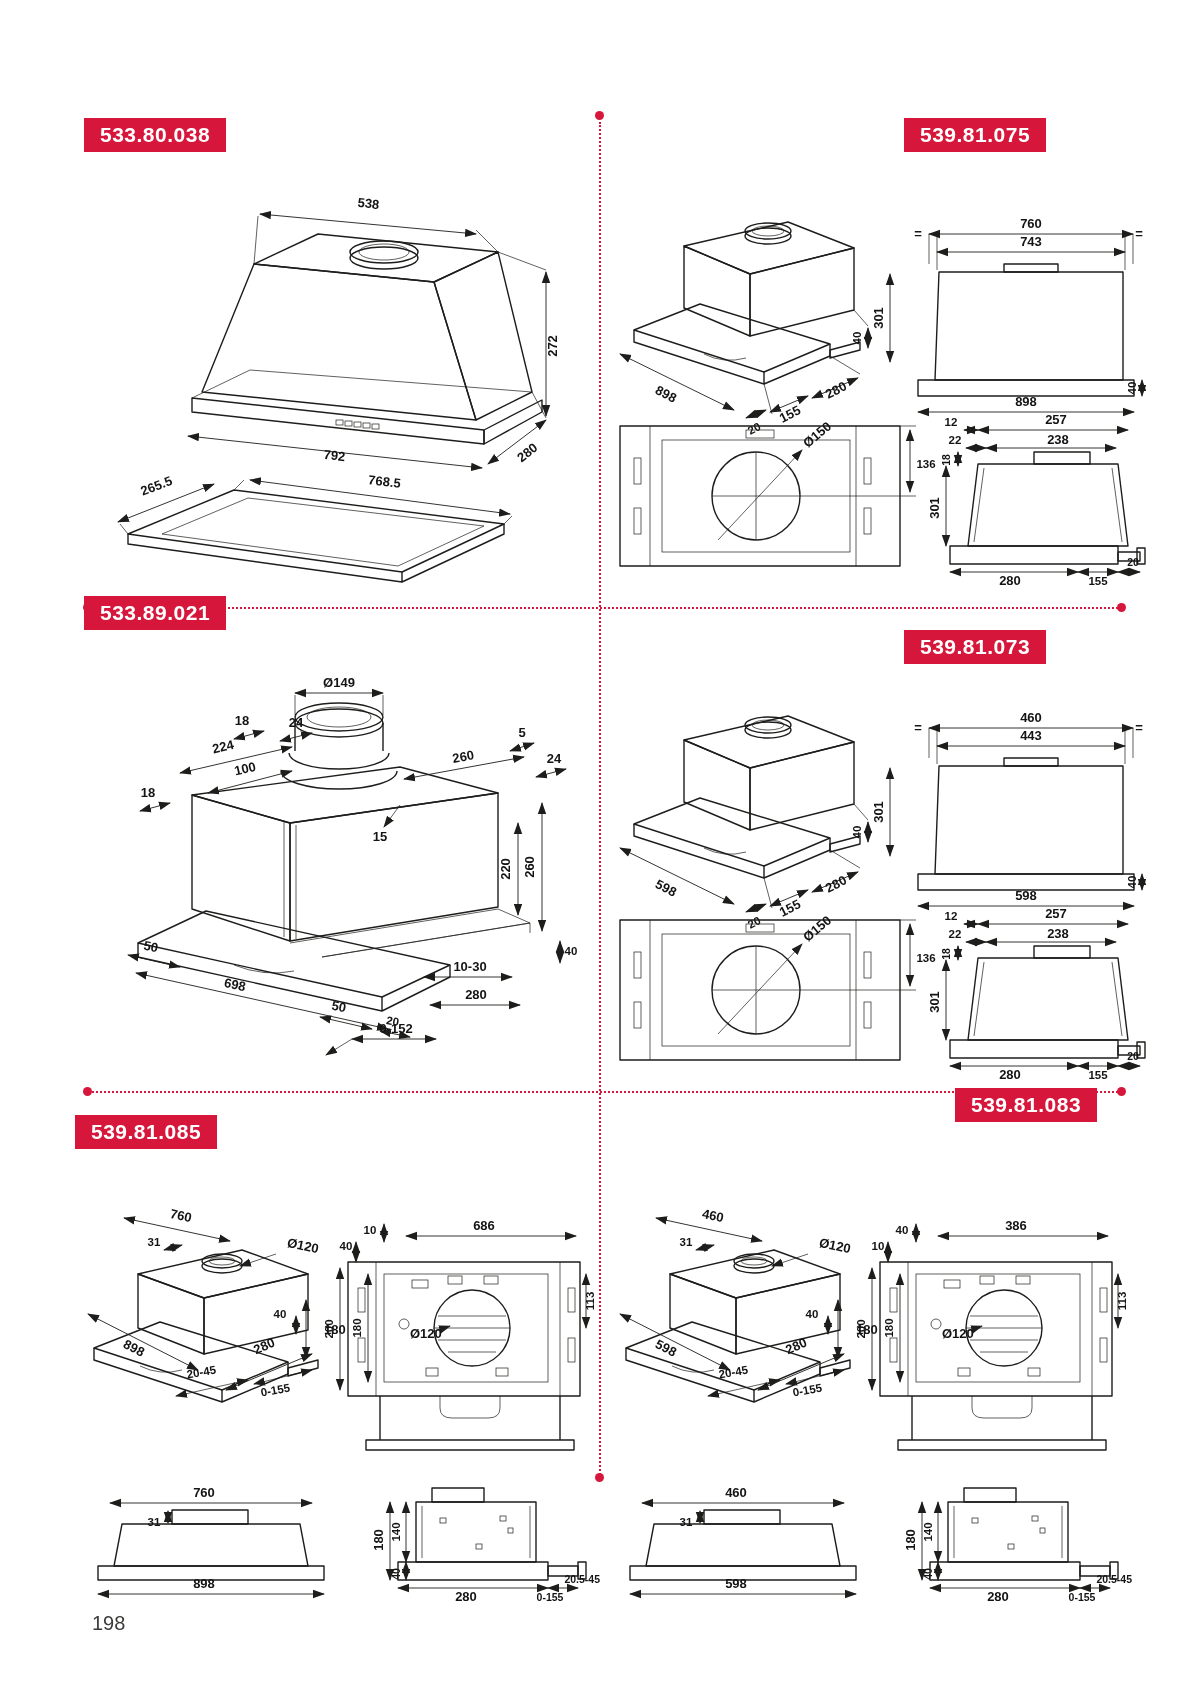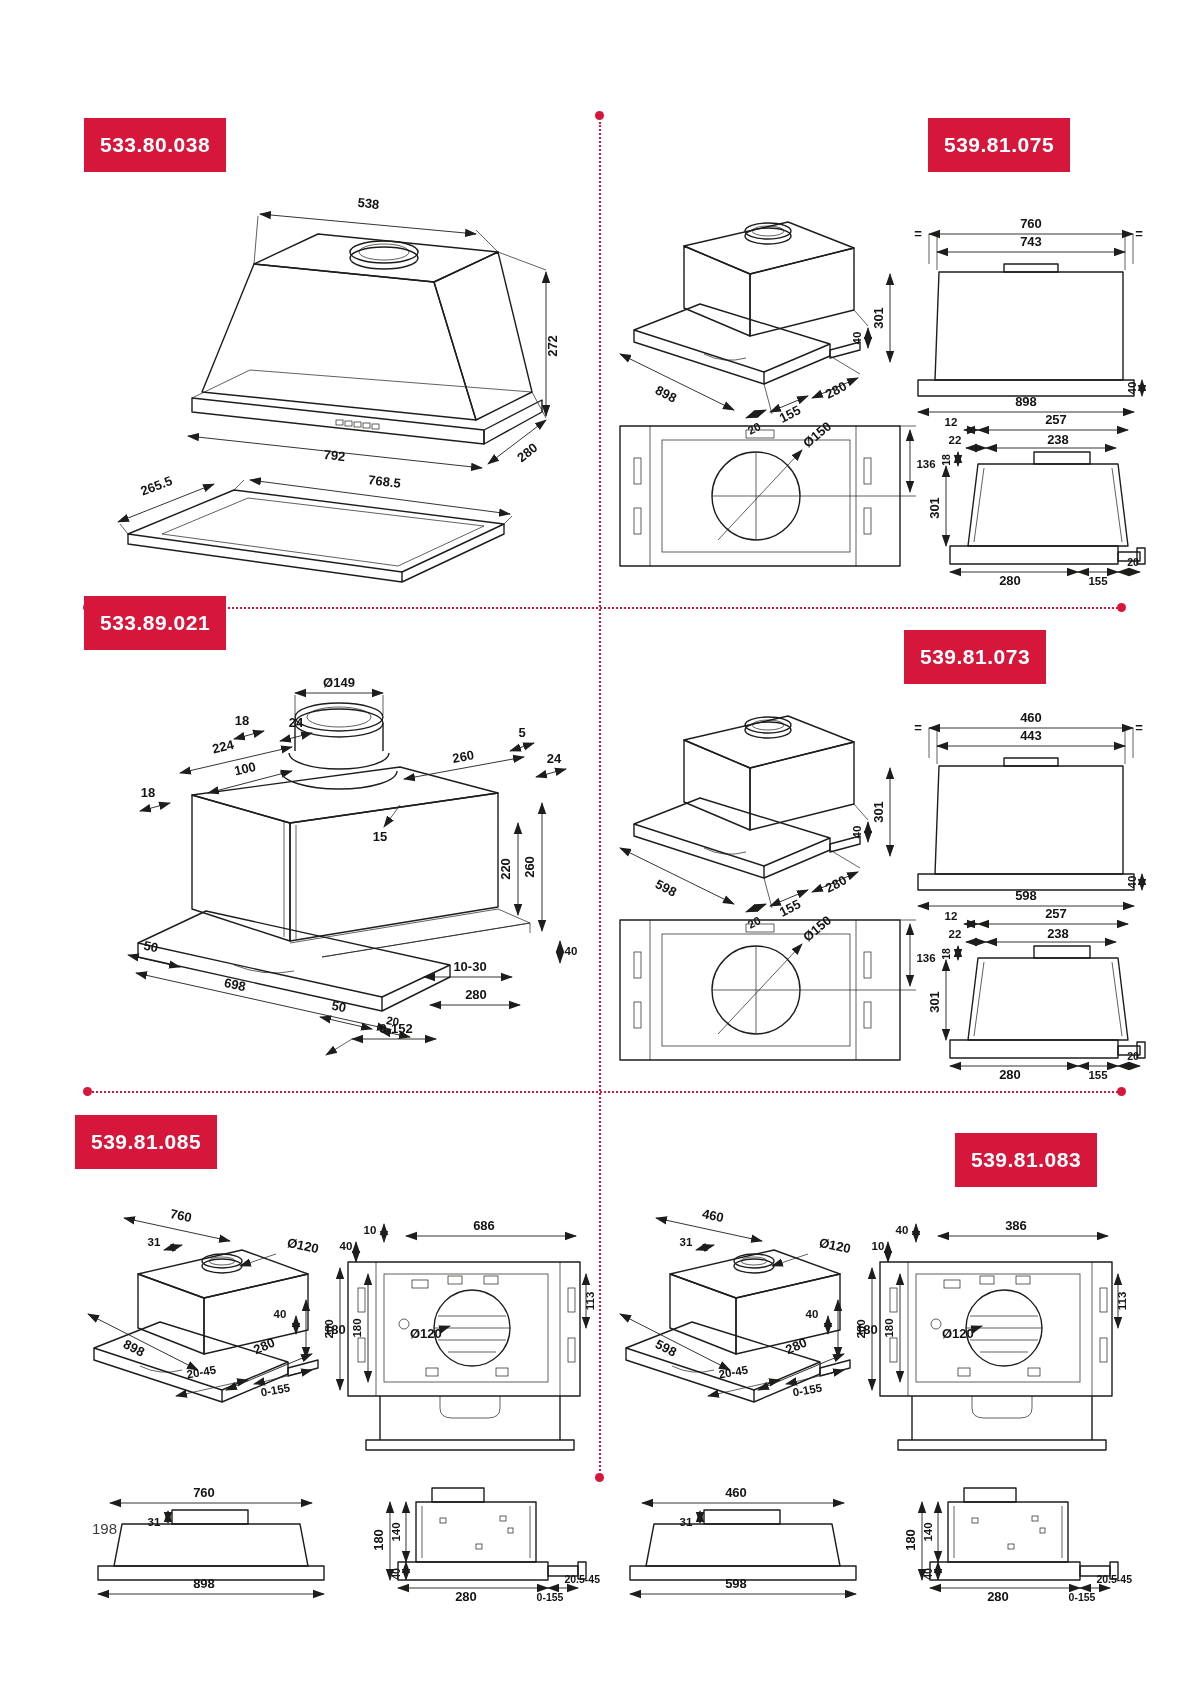--- a/index.html
+++ b/index.html
@@ -1,21 +1,21 @@
 <!DOCTYPE html>
 <html><head>
 <meta charset="utf-8">
 <style>
   html,body{margin:0;padding:0}
   body{width:1200px;height:1697px;background:#fff;position:relative;
        font-family:"Liberation Sans",sans-serif;overflow:hidden}
-  .badge{position:absolute;height:34px;line-height:34px;padding:10px 16px;
+  .badge{position:absolute;height:34px;line-height:34px;padding:0 16px;
          background:#d6173b;color:#fff;font-size:21px;font-weight:bold;
          letter-spacing:.5px}
-  .pagenum{position:absolute;left:92px;top:1520px;font-size:15px;color:#3c3c3b}
+  .pagenum{position:absolute;left:92px;top:1612px;font-size:20px;color:#3c3c3b}
   .vdiv{position:absolute;left:599px;top:122px;height:1356px;width:0;
         border-left:2.4px dotted #d6173b}
   .hdiv{position:absolute;left:88px;width:1034px;height:0;
         border-top:2.4px dotted #d6173b}
   .dot{position:absolute;width:9px;height:9px;border-radius:50%;background:#d6173b}
   .drw{position:absolute}
   svg text{font:bold 13px "Liberation Sans",sans-serif;fill:#141414;text-anchor:middle}
   .ln{fill:none;stroke:#1d1d1b;stroke-width:1.4;stroke-linejoin:round}
   .tn{fill:none;stroke:#1d1d1b;stroke-width:.7}
   .dm{fill:none;stroke:#1d1d1b;stroke-width:.9}
@@ -36,25 +36,25 @@
 <div class="hdiv" style="top:607px"></div>
 <div class="hdiv" style="top:1091px"></div>
 <div class="dot" style="left:595px;top:111px"></div>
 <div class="dot" style="left:595px;top:1473px"></div>
 <div class="dot" style="left:83px;top:603px"></div>
 <div class="dot" style="left:1117px;top:603px"></div>
 <div class="dot" style="left:83px;top:1087px"></div>
 <div class="dot" style="left:1117px;top:1087px"></div>
 
 <div class="badge" style="left:84px;top:118px">533.80.038</div>
-<div class="badge" style="left:928px;top:118px">539.81.075</div>
+<div class="badge" style="left:904px;top:118px">539.81.075</div>
 <div class="badge" style="left:84px;top:596px">533.89.021</div>
 <div class="badge" style="left:904px;top:630px">539.81.073</div>
 <div class="badge" style="left:75px;top:1115px">539.81.085</div>
-<div class="badge" style="left:955px;top:1133px">539.81.083</div>
+<div class="badge" style="left:955px;top:1088px">539.81.083</div>
 
 <svg class="drw" style="left:84px;top:168px" width="480" height="430" viewBox="0 0 480 430">
   <g>
     <path class="ln" d="M170,96 L350,114 L392,252 L118,224 Z"></path>
     <path class="ln" d="M170,96 L234,66 L414,84 L350,114 Z"></path>
     <path class="ln" d="M350,114 L414,84 L448,224 L392,252 Z"></path>
     <ellipse class="ln" cx="300" cy="90" rx="34" ry="11"></ellipse>
     <ellipse class="ln" cx="300" cy="84" rx="34" ry="11"></ellipse>
     <ellipse class="tn" cx="300" cy="84" rx="25" ry="8"></ellipse>
     <path class="ln" d="M108,230 L400,262 L400,276 L108,244 Z"></path>

